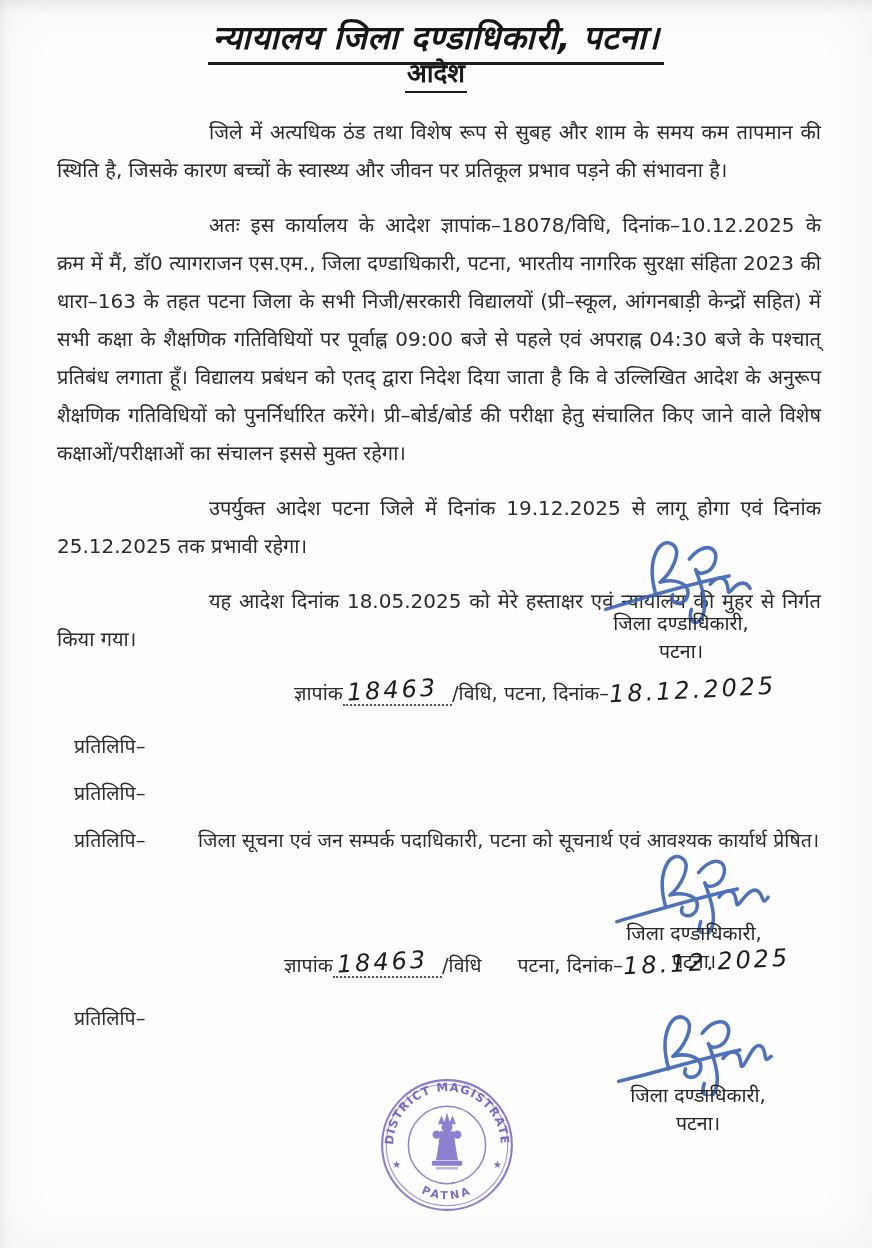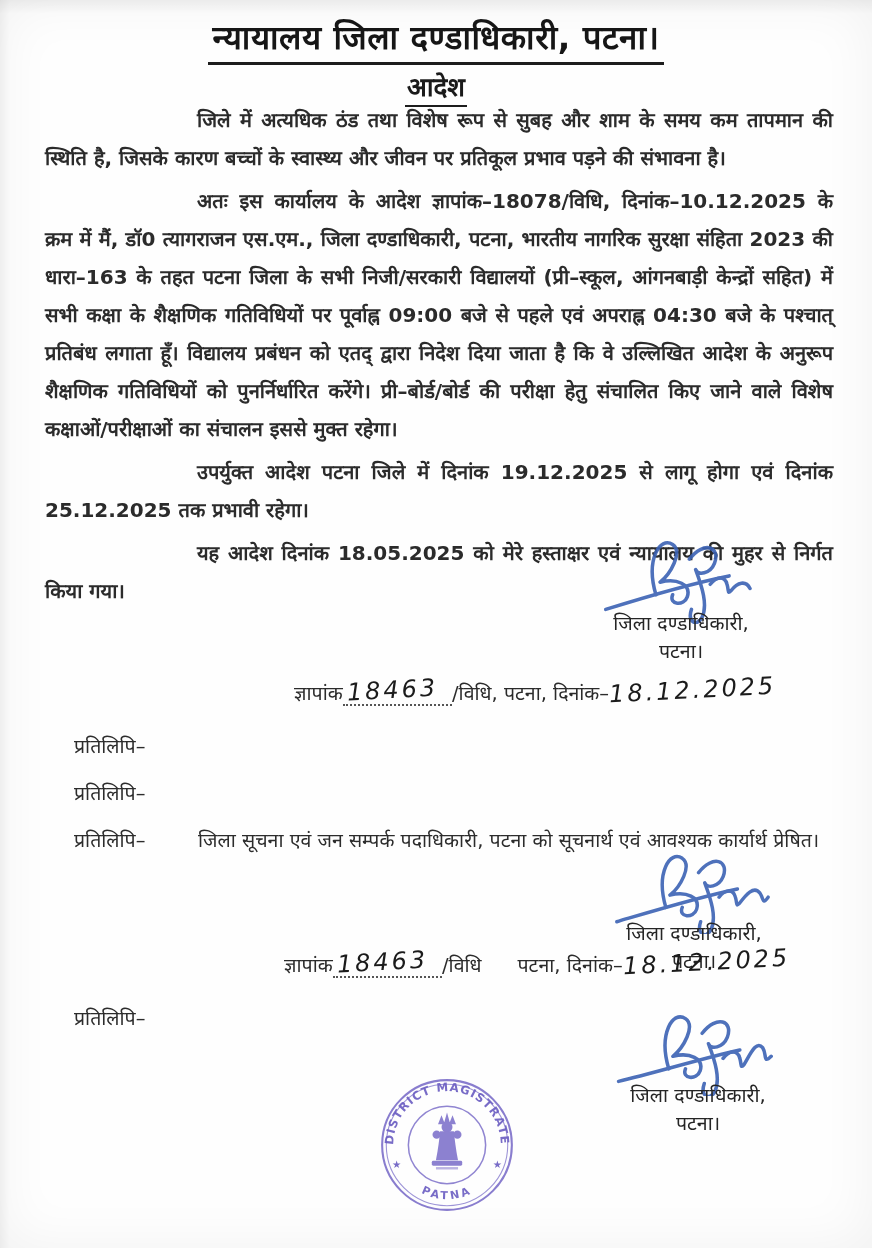--- a/index.html
+++ b/index.html
@@ -7,28 +7,28 @@
     position:relative;width:872px;height:1248px;background:#fefefe;
     font-family:"DejaVu Sans",sans-serif;color:#2c2c2c;overflow:hidden;
     box-shadow:inset 0 0 55px rgba(0,0,0,.055);
   }
   .page::before{
     content:"";position:absolute;inset:0;pointer-events:none;
     background:linear-gradient(180deg,rgba(0,0,0,.05),rgba(0,0,0,0) 14px),
                linear-gradient(90deg,rgba(0,0,0,.04),rgba(0,0,0,0) 10px);
   }
   .title{position:absolute;top:14px;left:0;right:0;text-align:center;
-         font-size:33px;font-weight:bold;color:#161616;letter-spacing:.5px;}
+         font-size:33px;font-weight:bold;color:#161616;letter-spacing:.5px;font-style:italic;}
   .title .ul{border-bottom:3px solid #1d1d1d;padding:0 4px 5px;}
-  .subtitle{position:absolute;top:68px;left:0;right:0;text-align:center;
+  .subtitle{position:absolute;top:54px;left:0;right:0;text-align:center;
             font-size:26px;font-weight:bold;color:#1a1a1a;}
   .subtitle .ul{border-bottom:2.5px solid #1d1d1d;padding:0 2px 3px;}
   .body{position:absolute;top:96px;left:40px;width:798px;
         font-size:20px;line-height:38px;text-align:justify;color:#2b2b2b;}
-  .body p{margin:5px;text-indent:152px;font-weight:bold;}
+  .body p{margin:17px;text-indent:152px;}
   .sig{position:absolute;text-align:center;font-size:19.5px;line-height:28px;color:#252525;}
   .sig svg{display:block;margin:0 auto -14px;}
   .sig1{top:532px;left:536px;width:290px;}
   .sig2{top:844px;left:556px;width:276px;}
   .sig3{top:1004px;left:548px;width:300px;}
   .memo{position:absolute;font-size:19.5px;white-space:nowrap;color:#2b2b2b;}
   .memo1{top:678px;left:294px;}
   .memo2{top:950px;left:284px;}
   .hand{display:inline-block;font-style:italic;font-size:24px;letter-spacing:3px;
         transform:rotate(-3deg) translateY(-2px);color:#1b1b1b;}

